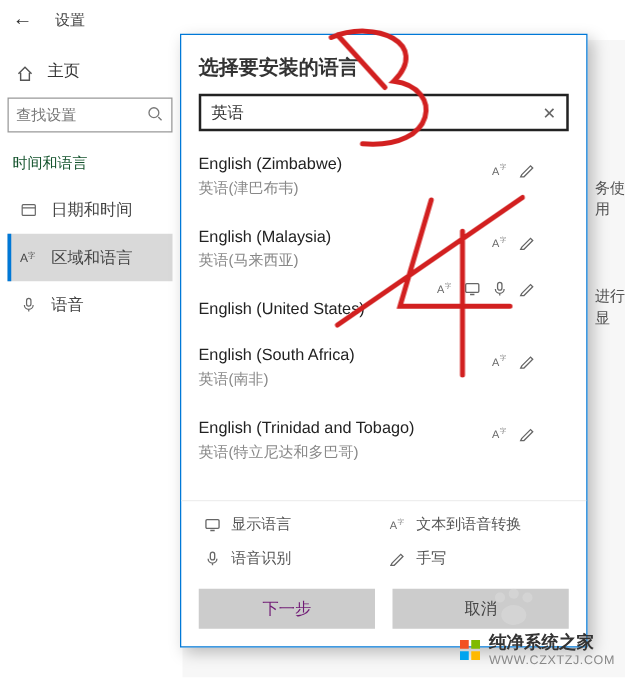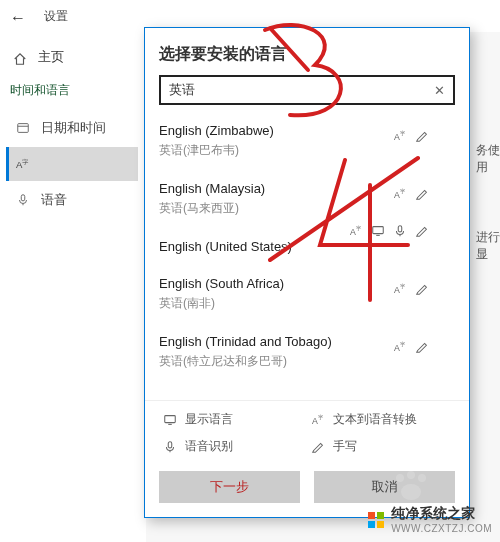--- a/index.html
+++ b/index.html
@@ -113,21 +113,21 @@
     gap: 10px 30px;
     font-size:12px; color:#555;
   }
   .legend-item{ display:flex; gap:8px; align-items:center; width:118px;}
   .buttons {
     display:flex; gap:14px;
     padding: 6px 14px 14px;
   }
   .btn {
     flex:1; height:32px;
-    background:#ccc; color:#b91c1c;
+    background:#ccc; color:#701a75;
     display:flex; align-items:center; justify-content:center;
     font-size:13px;
   }
   .btn.secondary{ color:#444; }
 
   
   .i { width:14px; height:14px; display:inline-block; }
   svg { display:block; }
 
   
@@ -161,38 +161,48 @@
 <div class="main-wrap">
   <div class="sidebar">
     <div class="home-row">
       <span class="icon-box">
         <svg class="i" viewBox="0 0 16 16">
             <path d="M2 8 L8 2 L14 8 M4 7 V14 H12 V7" fill="none" stroke="#555" stroke-width="1.3"></path>
           </svg>
       </span>
       <span>主页</span>
     </div>
+    <div class="search-box">
+      <span>查找设置</span>
+      <span>
+        <svg class="i" viewBox="0 0 16 16">
+            <circle cx="7" cy="7" r="4.5" fill="none" stroke="#777" stroke-width="1.2"></circle>
+            <line x1="11" y1="11" x2="14" y2="14" stroke="#777" stroke-width="1.2"></line>
+          </svg>
+      </span>
+    </div>
     <div class="section-title">时间和语言</div>
 
     <div class="nav-item">
       <span class="icon-box">
         <svg class="i" viewBox="0 0 16 16">
             <rect x="2" y="3" width="12" height="10" rx="1" fill="none" stroke="#666" stroke-width="1.1"></rect>
             <line x1="2" y1="6" x2="14" y2="6" stroke="#666" stroke-width="1.1"></line>
           </svg>
       </span>
       <span>日期和时间</span>
     </div>
     <div class="nav-item active">
       <span class="icon-box">
         <svg class="i" viewBox="0 0 16 16">
             <text x="0" y="12" font-size="11" fill="#444">A</text>
             <text x="7" y="8" font-size="7" fill="#444">字</text>
           </svg>
       </span>
+      <span>区域和语言</span>
     </div>
     <div class="nav-item">
       <span class="icon-box">
         <svg class="i" viewBox="0 0 16 16">
             <rect x="6" y="2" width="4" height="7" rx="2" fill="none" stroke="#666" stroke-width="1.1"></rect>
             <path d="M4 8a4 4 0 0 0 8 0M8 12v2" fill="none" stroke="#666" stroke-width="1.1"></path>
           </svg>
       </span>
       <span>语音</span>
     </div>

